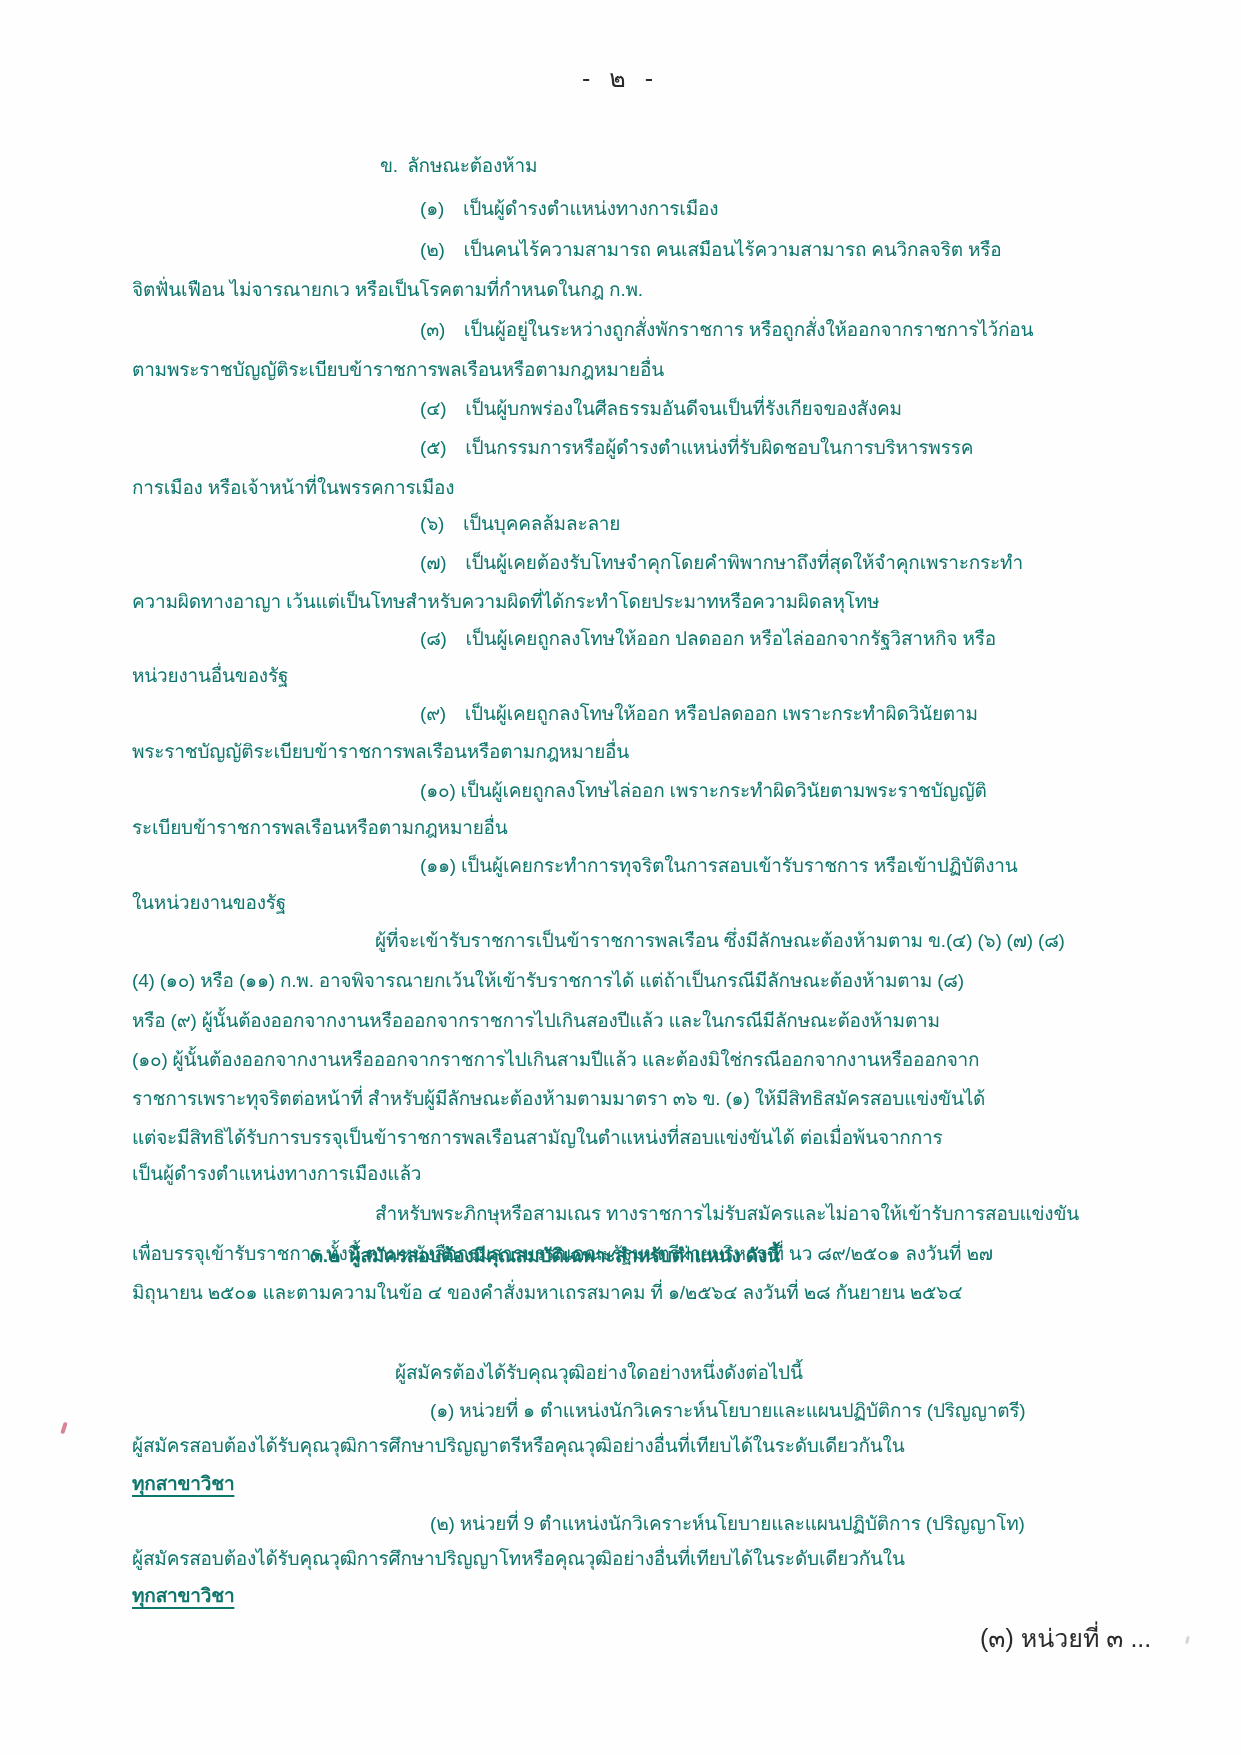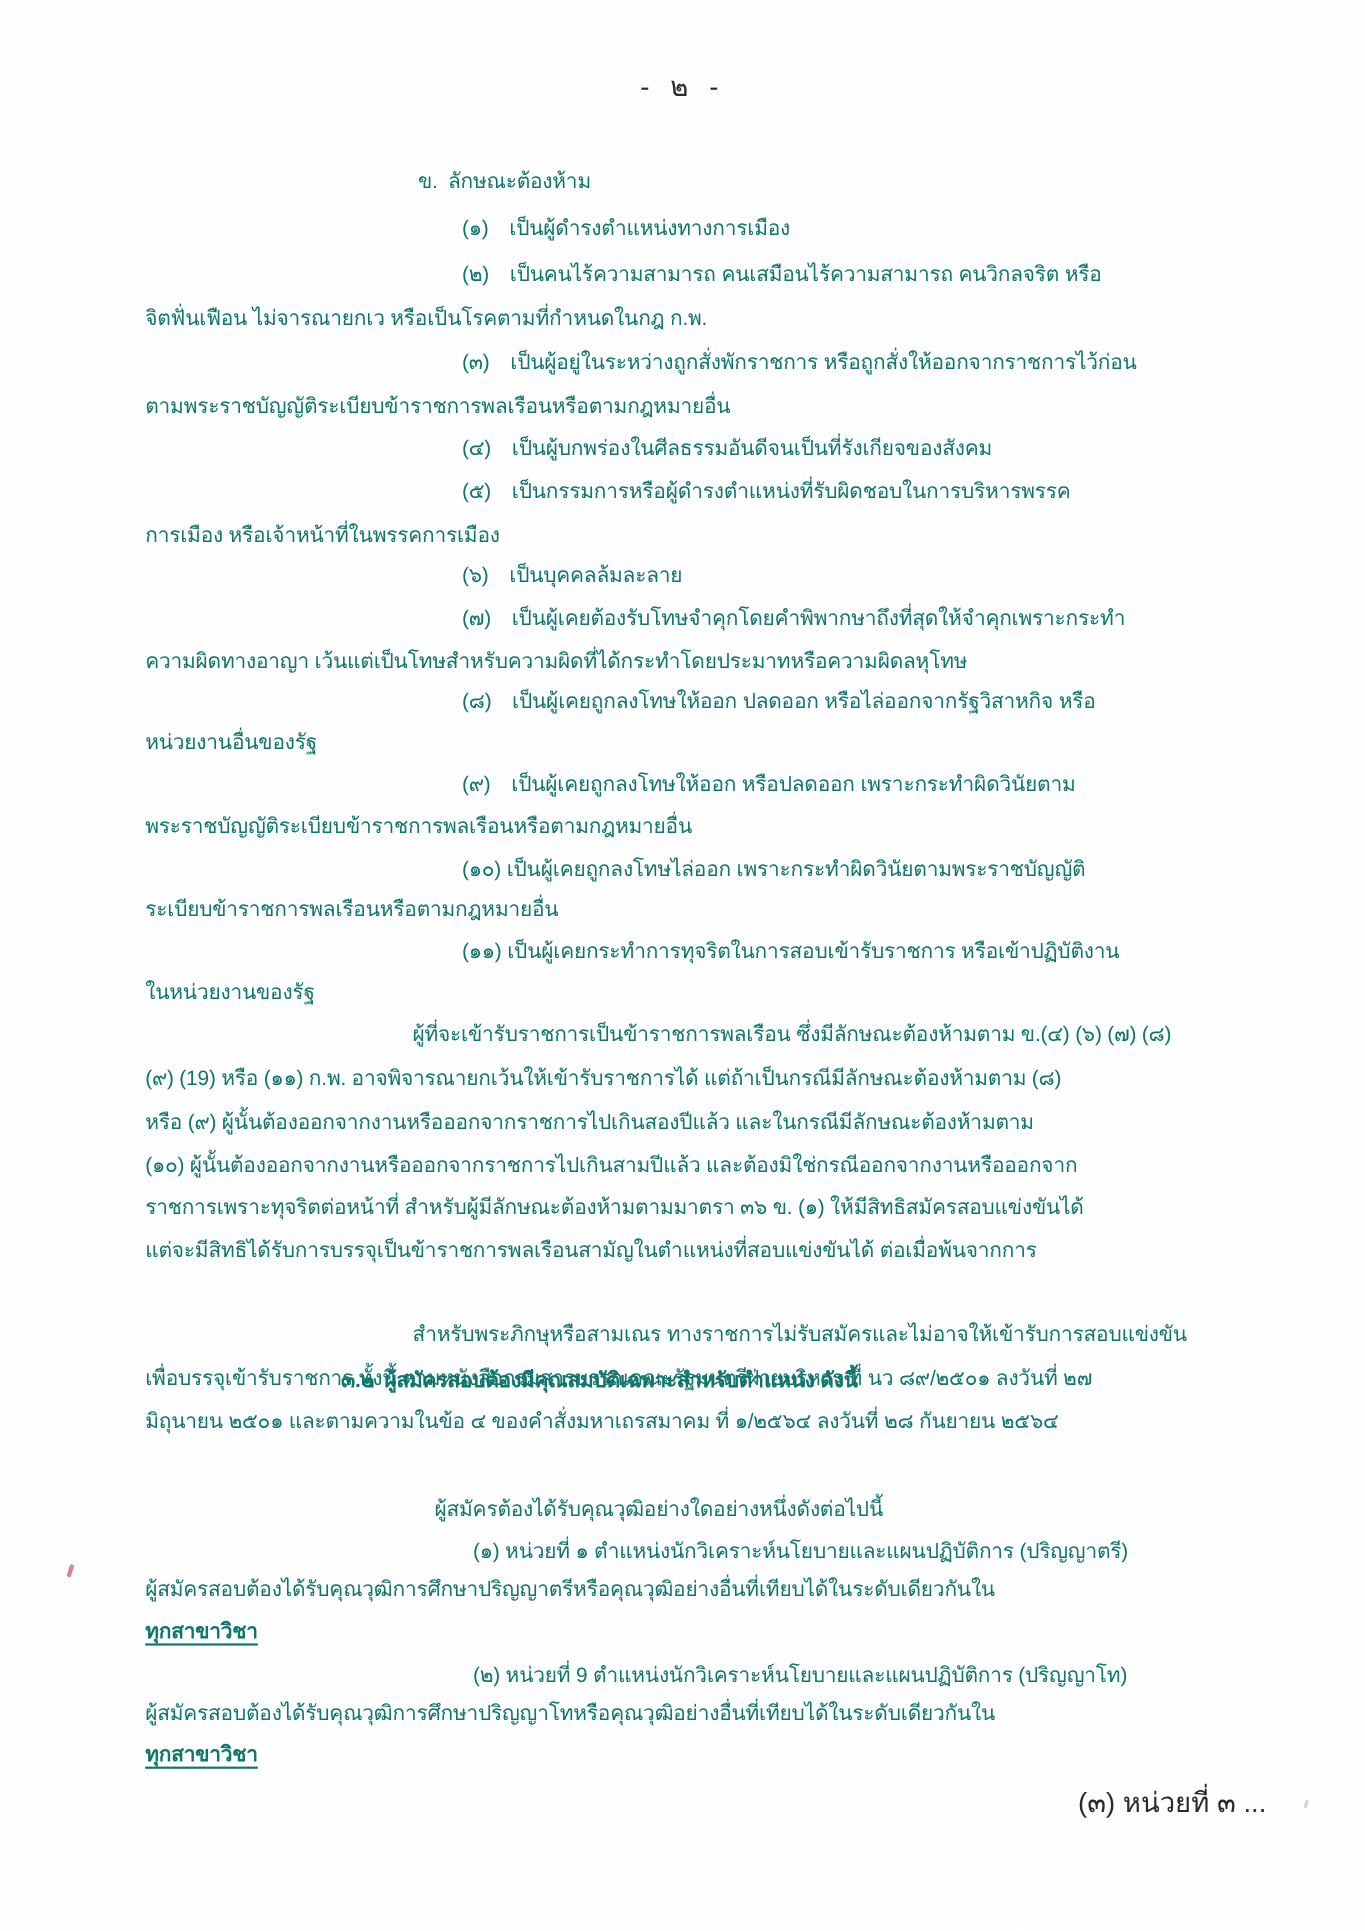--- a/index.html
+++ b/index.html
@@ -92,25 +92,26 @@
   <div class="ln" style="top:586px;left:132px">ความผิดทางอาญา เว้นแต่เป็นโทษสำหรับความผิดที่ได้กระทำโดยประมาทหรือความผิดลหุโทษ</div>
   <div class="ln" style="top:623px;left:420px">(๘) เป็นผู้เคยถูกลงโทษให้ออก ปลดออก หรือไล่ออกจากรัฐวิสาหกิจ หรือ</div>
   <div class="ln" style="top:660px;left:132px">หน่วยงานอื่นของรัฐ</div>
   <div class="ln" style="top:698px;left:420px">(๙) เป็นผู้เคยถูกลงโทษให้ออก หรือปลดออก เพราะกระทำผิดวินัยตาม</div>
   <div class="ln" style="top:736px;left:132px">พระราชบัญญัติระเบียบข้าราชการพลเรือนหรือตามกฎหมายอื่น</div>
   <div class="ln" style="top:775px;left:420px">(๑๐) เป็นผู้เคยถูกลงโทษไล่ออก เพราะกระทำผิดวินัยตามพระราชบัญญัติ</div>
   <div class="ln" style="top:812px;left:132px">ระเบียบข้าราชการพลเรือนหรือตามกฎหมายอื่น</div>
   <div class="ln" style="top:850px;left:420px">(๑๑) เป็นผู้เคยกระทำการทุจริตในการสอบเข้ารับราชการ หรือเข้าปฏิบัติงาน</div>
   <div class="ln" style="top:887px;left:132px">ในหน่วยงานของรัฐ</div>
   <div class="ln" style="top:925px;left:375px">ผู้ที่จะเข้ารับราชการเป็นข้าราชการพลเรือน ซึ่งมีลักษณะต้องห้ามตาม ข.(๔) (๖) (๗) (๘)</div>
-  <div class="ln" style="top:965px;left:132px">(๙) (19) หรือ (๑๑) ก.พ. อาจพิจารณายกเว้นให้เข้ารับราชการได้ แต่ถ้าเป็นกรณีมีลักษณะต้องห้ามตาม (๘)</div>
+  <div class="ln" style="top:965px;left:132px">(4) (๑๐) หรือ (๑๑) ก.พ. อาจพิจารณายกเว้นให้เข้ารับราชการได้ แต่ถ้าเป็นกรณีมีลักษณะต้องห้ามตาม (๘)</div>
   <div class="ln" style="top:1005px;left:132px">หรือ (๙) ผู้นั้นต้องออกจากงานหรือออกจากราชการไปเกินสองปีแล้ว และในกรณีมีลักษณะต้องห้ามตาม</div>
   <div class="ln" style="top:1044px;left:132px">(๑๐) ผู้นั้นต้องออกจากงานหรือออกจากราชการไปเกินสามปีแล้ว และต้องมิใช่กรณีออกจากงานหรือออกจาก</div>
   <div class="ln" style="top:1083px;left:132px">ราชการเพราะทุจริตต่อหน้าที่ สำหรับผู้มีลักษณะต้องห้ามตามมาตรา ๓๖ ข. (๑) ให้มีสิทธิสมัครสอบแข่งขันได้</div>
   <div class="ln" style="top:1122px;left:132px">แต่จะมีสิทธิได้รับการบรรจุเป็นข้าราชการพลเรือนสามัญในตำแหน่งที่สอบแข่งขันได้ ต่อเมื่อพ้นจากการ</div>
+  <div class="ln" style="top:1158px;left:132px">เป็นผู้ดำรงตำแหน่งทางการเมืองแล้ว</div>
   <div class="ln" style="top:1198px;left:375px">สำหรับพระภิกษุหรือสามเณร ทางราชการไม่รับสมัครและไม่อาจให้เข้ารับการสอบแข่งขัน</div>
   <div class="ln" style="top:1238px;left:132px">เพื่อบรรจุเข้ารับราชการ ทั้งนี้ ตามหนังสือกรมสารบรรณคณะรัฐมนตรีฝ่ายบริหาร ที่ นว ๘๙/๒๕๐๑ ลงวันที่ ๒๗</div>
   <div class="ln" style="top:1277px;left:132px">มิถุนายน ๒๕๐๑ และตามความในข้อ ๔ ของคำสั่งมหาเถรสมาคม ที่ ๑/๒๕๖๔ ลงวันที่ ๒๘ กันยายน ๒๕๖๔</div>
   <div class="ln bold" style="top:1240px;left:310px">๓.๒ ผู้สมัครสอบต้องมีคุณสมบัติเฉพาะสำหรับตำแหน่ง ดังนี้</div>
   <div class="ln" style="top:1357px;left:395px">ผู้สมัครต้องได้รับคุณวุฒิอย่างใดอย่างหนึ่งดังต่อไปนี้</div>
   <div class="ln" style="top:1395px;left:430px">(๑) หน่วยที่ ๑ ตำแหน่งนักวิเคราะห์นโยบายและแผนปฏิบัติการ (ปริญญาตรี)</div>
   <div class="ln" style="top:1430px;left:132px">ผู้สมัครสอบต้องได้รับคุณวุฒิการศึกษาปริญญาตรีหรือคุณวุฒิอย่างอื่นที่เทียบได้ในระดับเดียวกันใน</div>
   <div class="ln bold underline" style="top:1468px;left:132px">ทุกสาขาวิชา</div>
   <div class="ln" style="top:1508px;left:430px">(๒) หน่วยที่ 9 ตำแหน่งนักวิเคราะห์นโยบายและแผนปฏิบัติการ (ปริญญาโท)</div>
   <div class="ln" style="top:1543px;left:132px">ผู้สมัครสอบต้องได้รับคุณวุฒิการศึกษาปริญญาโทหรือคุณวุฒิอย่างอื่นที่เทียบได้ในระดับเดียวกันใน</div>

